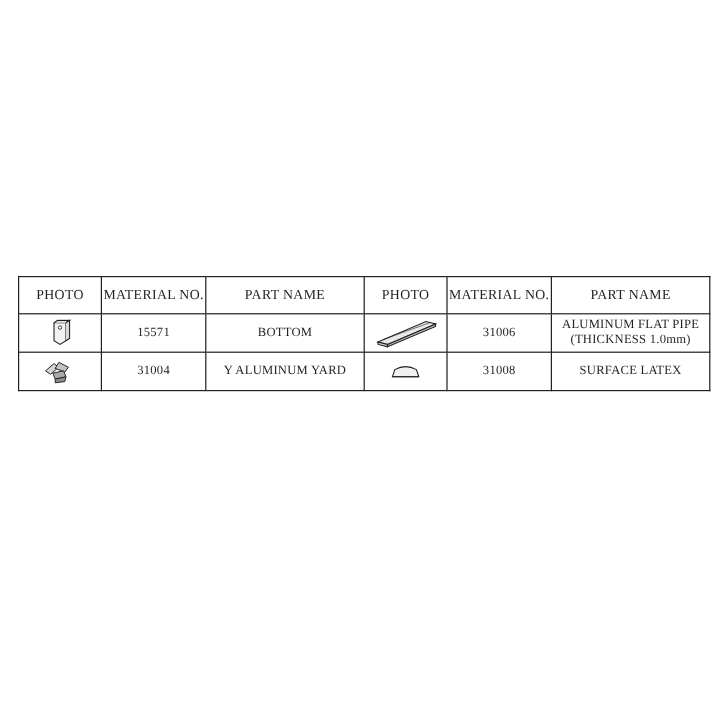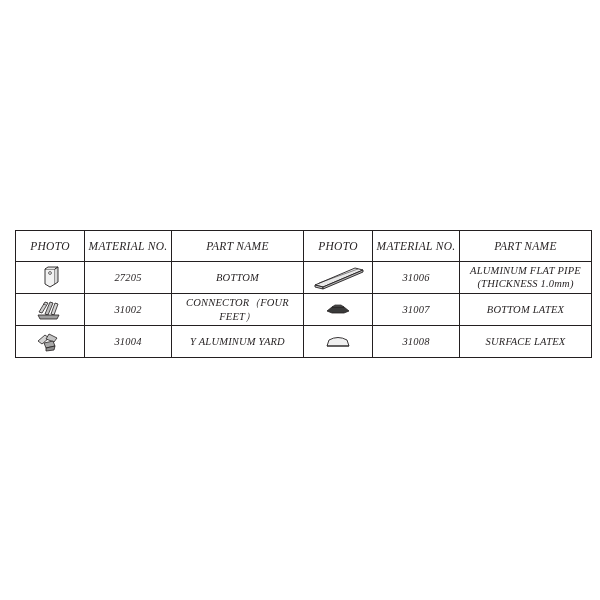--- a/index.html
+++ b/index.html
@@ -9,21 +9,20 @@
     height: 600px;
     background: #ffffff;
     font-family: "Liberation Serif", serif;
   }
   #page {
     position: relative;
     width: 600px;
     height: 600px;
     background: #ffffff;
     overflow: hidden;
-    font-style: italic;
   }
   #parts-table {
     position: absolute;
     left: 15px;
     top: 230px;
     width: 570px;
     border-collapse: collapse;
     table-layout: fixed;
   }
   #parts-table td, #parts-table th {
@@ -84,58 +83,37 @@
 
       <tr class="body-row">
         <td class="col-photo photo-cell">
           <svg width="30" height="24" viewBox="0 0 30 24">
             <path d="M10 3 L20 3 L20 18 L15 21 L10 18 Z" fill="#f2f2f2" stroke="#231f20" stroke-width="0.9"></path>
             <path d="M10 3 L13 1 L23 1 L20 3" fill="#e4e4e4" stroke="#231f20" stroke-width="0.9"></path>
             <path d="M20 3 L23 1 L23 16 L20 18" fill="#d8d8d8" stroke="#231f20" stroke-width="0.9"></path>
             <circle cx="15" cy="7" r="1.4" fill="#ffffff" stroke="#231f20" stroke-width="0.7"></circle>
           </svg>
         </td>
-        <td class="col-matno">27205</td>
+        <td class="col-matno">15571</td>
         <td class="col-partname">BOTTOM</td>
         <td class="col-photo photo-cell">
           <svg width="54" height="26" viewBox="0 0 54 26">
             <path d="M4 20 L44 3 L52 5 L12 22 Z" fill="#e9e9e9" stroke="#231f20" stroke-width="0.9"></path>
             <path d="M4 20 L12 22 L12 24 L4 22 Z" fill="#c9c9c9" stroke="#231f20" stroke-width="0.9"></path>
             <path d="M12 22 L52 5 L52 7 L12 24 Z" fill="#b9b9b9" stroke="#231f20" stroke-width="0.9"></path>
             <line x1="8" y1="18" x2="47" y2="4" stroke="#231f20" stroke-width="0.5"></line>
           </svg>
         </td>
         <td class="col-matno">31006</td>
         <td class="col-partname cell-two-line">
           <span>ALUMINUM FLAT PIPE</span>
           <span>(THICKNESS 1.0mm)</span>
         </td>
       </tr>
 
-      <tr class="body-row">
-        <td class="col-photo photo-cell">
-          <svg width="34" height="24" viewBox="0 0 34 24">
-            <path d="M6 14 L12 4 L15 5 L9 15 Z" fill="#d0d0d0" stroke="#231f20" stroke-width="0.8"></path>
-            <path d="M12 16 L17 4 L20 5 L15 17 Z" fill="#bfbfbf" stroke="#231f20" stroke-width="0.8"></path>
-            <path d="M18 16 L22 5 L25 6 L21 17 Z" fill="#d6d6d6" stroke="#231f20" stroke-width="0.8"></path>
-            <path d="M5 17 L26 17 L24 21 L7 21 Z" fill="#9f9f9f" stroke="#231f20" stroke-width="0.8"></path>
-            <line x1="10" y1="6" x2="13" y2="7" stroke="#231f20" stroke-width="0.6"></line>
-          </svg>
-        </td>
-        <td class="col-matno">31002</td>
-        <td class="col-partname">CONNECTOR（FOUR  FEET）</td>
-        <td class="col-photo photo-cell">
-          <svg width="30" height="16" viewBox="0 0 30 16">
-            <path d="M4 9 L9 5 L21 5 L26 9 L21 11 L9 11 Z" fill="#3a3a3a" stroke="#231f20" stroke-width="0.8"></path>
-            <path d="M9 5 L12 3 L18 3 L21 5 Z" fill="#555555" stroke="#231f20" stroke-width="0.7"></path>
-          </svg>
-        </td>
-        <td class="col-matno">31007</td>
-        <td class="col-partname">BOTTOM   LATEX</td>
-      </tr>
 
       <tr class="body-row">
         <td class="col-photo photo-cell">
           <svg width="34" height="24" viewBox="0 0 34 24">
             <path d="M5 11 L12 5 L16 8 L9 14 Z" fill="#d4d4d4" stroke="#231f20" stroke-width="0.8"></path>
             <path d="M16 4 L24 8 L21 12 L13 9 Z" fill="#c2c2c2" stroke="#231f20" stroke-width="0.8"></path>
             <path d="M11 13 L20 11 L22 16 L13 18 Z" fill="#a8a8a8" stroke="#231f20" stroke-width="0.8"></path>
             <path d="M13 18 L22 16 L21 20 L13 21 Z" fill="#8d8d8d" stroke="#231f20" stroke-width="0.8"></path>
           </svg>
         </td>

